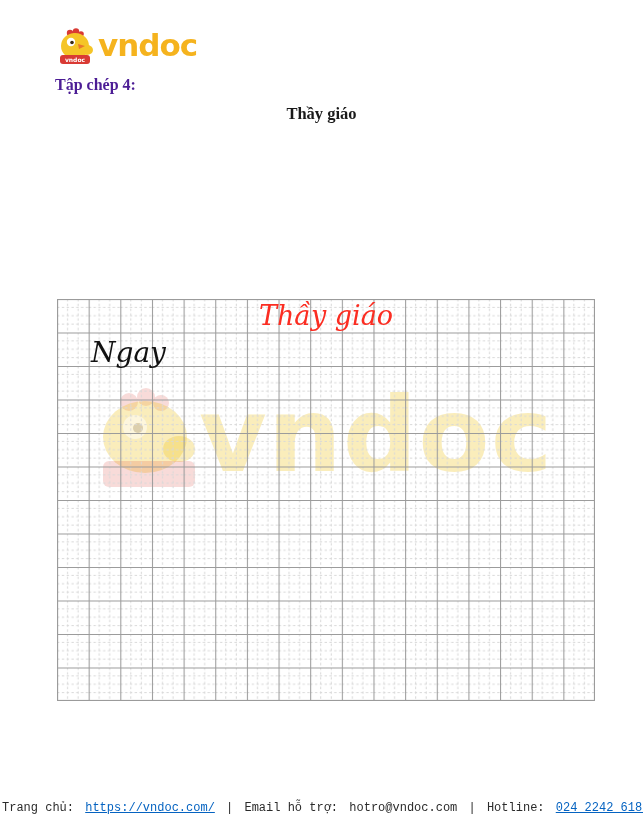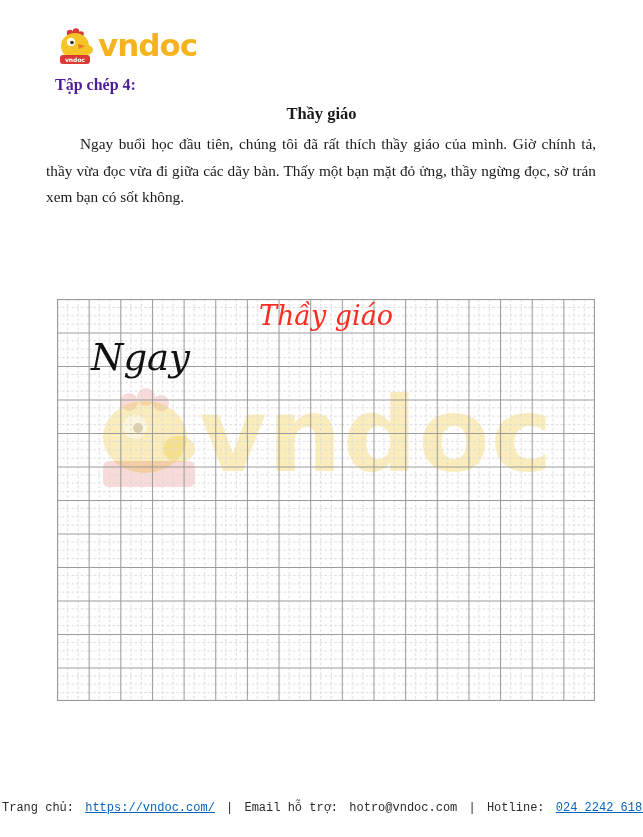--- a/index.html
+++ b/index.html
@@ -49,21 +49,21 @@
   .grid svg.watermark{position:absolute;left:0;top:0;z-index:1;}
   .hand{
     font-family:"DejaVu Serif", serif;font-style:italic;
     position:absolute;z-index:3;white-space:nowrap;
   }
   .hand-title{
     left:0;right:0;top:1px;text-align:center;
     font-size:27px;color:#FB2D22;
   }
   .hand-word{
-    left:34px;top:37px;font-size:37px;color:#111;
+    left:34px;top:37px;font-size:28px;color:#111;
   }
   
   .footer{
     position:absolute;left:0;right:0;top:801px;
     text-align:center;
     font-family:"Liberation Mono", monospace;
     font-size:12px;color:#2b2b2b;white-space:nowrap;
   }
   .footer .link{color:#0563C1;text-decoration:underline;cursor:pointer;}
   .footer span,.footer a{margin:0 2px;}
@@ -85,21 +85,20 @@
       <path d="M24 18 l7 2 -6 3 z" fill="#E8762C"></path>
       <rect x="6" y="29" width="30" height="9" rx="3" fill="#D93A34"></rect>
       <text x="21" y="36" text-anchor="middle" font-family="DejaVu Sans, sans-serif" font-size="6" font-weight="bold" fill="#ffffff">vndoc</text>
     </svg>
     <span class="logo-word">vndoc</span>
   </div>
 
   <div class="lesson-label">Tập chép 4:</div>
 
   <h1 class="doc-title">Thầy giáo</h1>
-  <p class="para p1">Ngay buổi học đầu tiên, chúng tôi đã rất thích thầy giáo của mình. Giờ chính tả, thầy vừa đọc vừa đi giữa các dãy bàn. Thấy một bạn mặt đỏ ửng, thầy ngừng đọc, sờ trán xem bạn có sốt không.</p>
 
   <div class="grid">
 
     <svg class="watermark" width="538" height="402" viewBox="0 0 538 402">
       <g>
         <circle cx="72" cy="103" r="9" fill="#DC4A43" fill-opacity="0.20"></circle>
         <circle cx="89" cy="98" r="9" fill="#DC4A43" fill-opacity="0.20"></circle>
         <circle cx="104" cy="104" r="8" fill="#DC4A43" fill-opacity="0.20"></circle>
         <ellipse cx="88" cy="138" rx="42" ry="36" fill="#F0C41F" fill-opacity="0.30"></ellipse>
         <ellipse cx="122" cy="150" rx="16" ry="13" fill="#F0C41F" fill-opacity="0.30"></ellipse>

